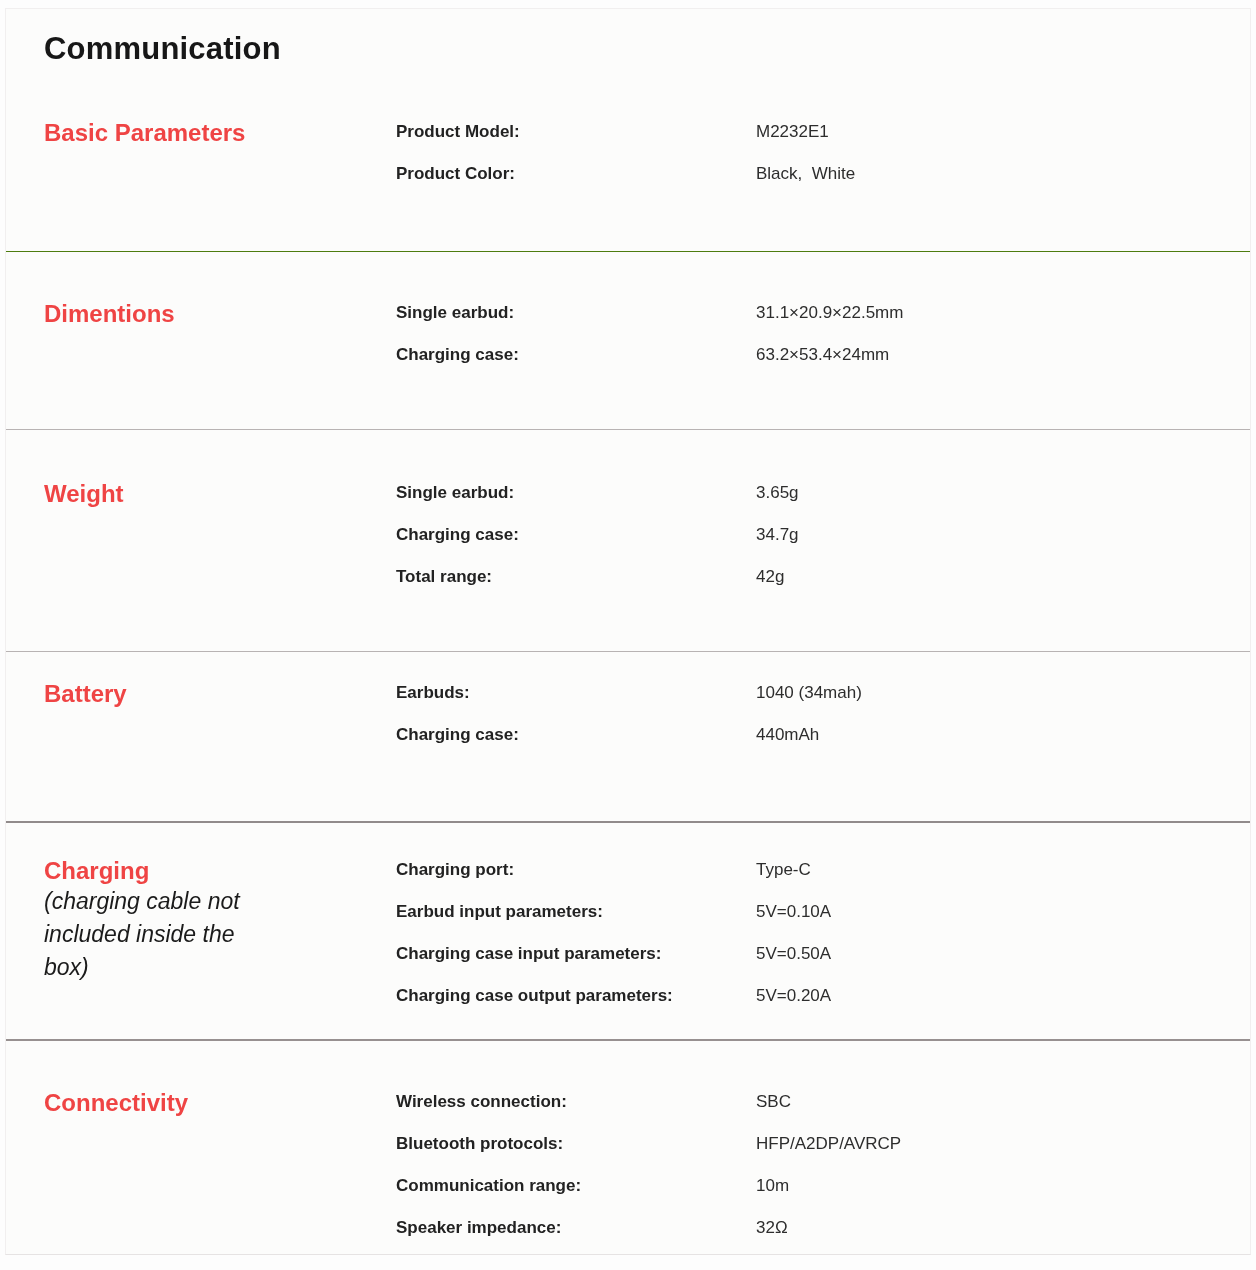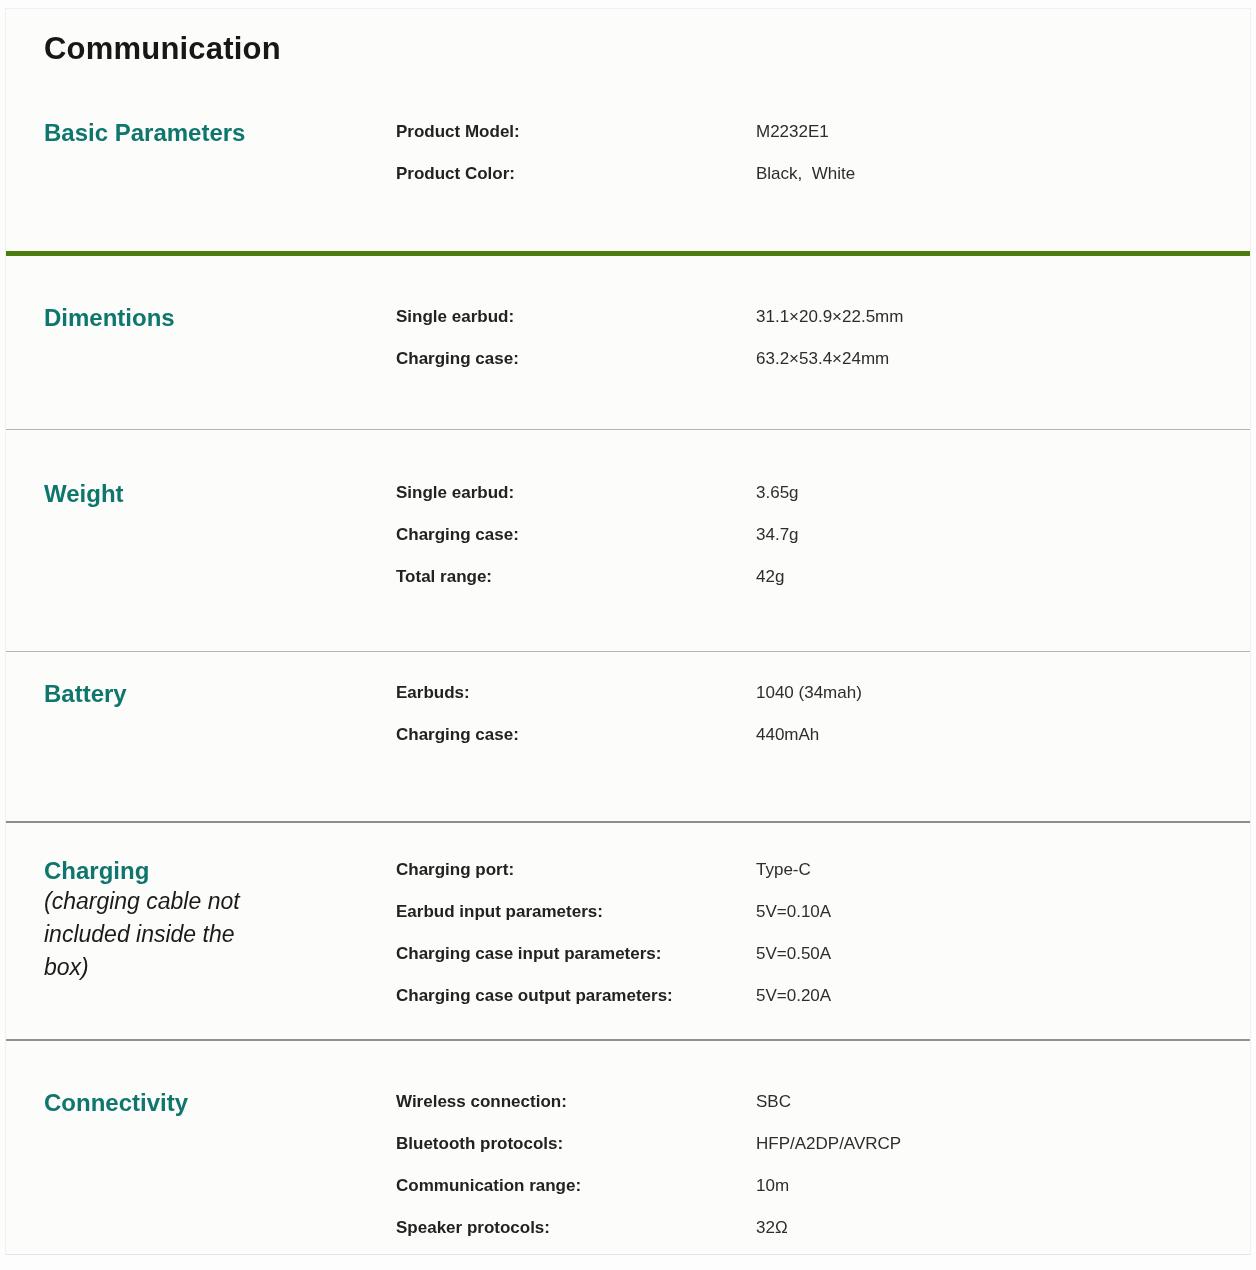--- a/index.html
+++ b/index.html
@@ -39,21 +39,21 @@
   }
   .section-left {
     width: 357px;
     box-sizing: border-box;
     padding-left: 38px;
   }
   .section-title {
     font-size: 24px;
     font-weight: bold;
     line-height: 28px;
-    color: #0f766e;
+    color: #ef4444;
   }
   .section-note {
     margin-top: 0;
     width: 235px;
     font-size: 23px;
     font-style: italic;
     line-height: 33px;
     color: #1b1b1b;
   }
   .section-right { flex: 1; }
@@ -66,21 +66,21 @@
     color: #222222;
   }
   .kv .v {
     font-size: 17px;
     font-weight: normal;
     line-height: 26px;
     color: #2d2d2d;
   }
   
   #sec-0 { height: 140px; padding-top: 8px; }
-  #sec-1 { height: 178px; padding-top: 48px; border-top: 5px solid #4d7c0f; }
+  #sec-1 { height: 178px; padding-top: 48px; border-top: 1px solid #4d7c0f; }
   #sec-2 { height: 222px; padding-top: 50px; border-top: 1px solid #b8b3b3; }
   #sec-3 { height: 170px; padding-top: 28px; border-top: 1px solid #b8b3b3; }
   #sec-4 { height: 218px; padding-top: 34px; border-top: 2px solid #918b8b; }
   #sec-5 { height: 217px; padding-top: 48px; border-top: 2px solid #979090; }
 </style>
 </head>
 <body>
 
 <div class="page">
   <div class="card">
@@ -191,20 +191,20 @@
         </div>
         <div class="kv">
           <div class="k">Bluetooth protocols:</div>
           <div class="v">HFP/A2DP/AVRCP</div>
         </div>
         <div class="kv">
           <div class="k">Communication range:</div>
           <div class="v">10m</div>
         </div>
         <div class="kv">
-          <div class="k">Speaker protocols:</div>
+          <div class="k">Speaker impedance:</div>
           <div class="v">32Ω</div>
         </div>
       </div>
     </div>
 
   </div>
 </div>
 
 </body></html>

